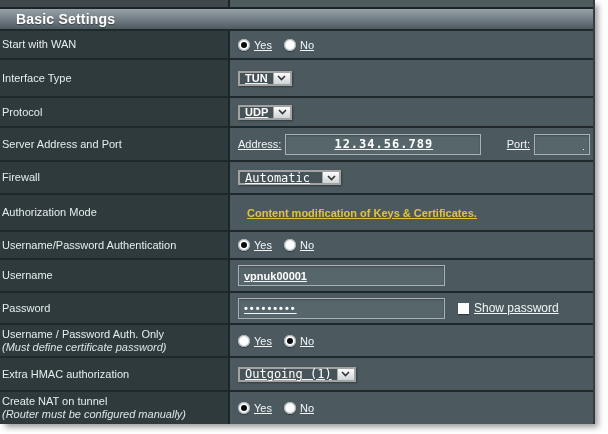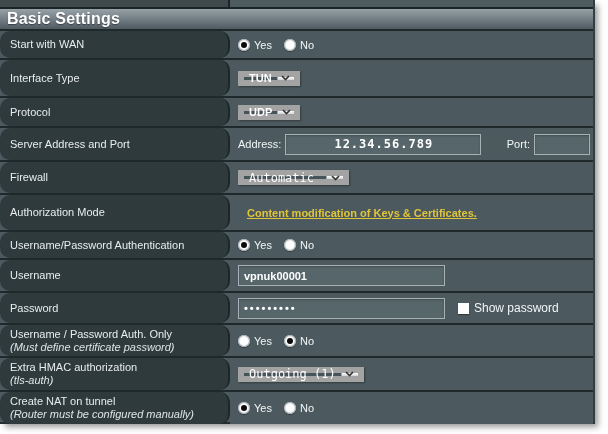--- a/index.html
+++ b/index.html
@@ -16,55 +16,55 @@
     border-right:2px solid #333e42;
     border-bottom:2px solid #242e31;
     background:#4c5a5f;
   }
   
   .top-strip{display:flex;height:9px;border-bottom:2px solid #1b2527;}
   .top-strip .l{width:230px;background:#3f484b;border-right:2px solid #1b2527;}
   .top-strip .r{flex:1;background:#4d5a5e;}
   
   .sec-header{
-    height:20px;display:flex;align-items:center;padding-left:7px;
+    height:20px;display:flex;align-items:center;padding-left:16px;
     background:linear-gradient(#97a1a7,#77828a 45%,#4e5a60);
-    color:#ffffff;font-weight:bold;font-size:16px;
+    color:#ffffff;font-weight:bold;font-size:14px;
     text-shadow:0 1px 1px rgba(0,0,0,.4);
     letter-spacing:.2px;
   }
   
   .row{display:flex;border-top:2px solid #1f292c;}
   .row .cell-l{
     width:230px;background:#2f3a3d;border-right:2px solid #1d2729;
     color:#e7edef;font-size:11px;display:flex;flex-direction:column;
-    justify-content:center;padding-left:10px;line-height:13px;border-radius:10px;
+    justify-content:center;padding-left:2px;line-height:13px;
   }
   .row .cell-l .sub{font-style:italic;color:#dde4e6;}
   .row .cell-r{
     flex:1;background:#4c5a5f;display:flex;align-items:center;
-    padding-left:8px;color:#f2f6f7;font-size:11px;
+    padding-left:8px;color:#f2f6f7;font-size:11px;text-decoration:underline;
   }
   
   .radio-group{display:flex;align-items:center;gap:12px;}
   .radio-opt{display:flex;align-items:center;gap:4px;cursor:pointer;}
   .radio{
     width:12px;height:12px;border-radius:50%;background:#fdfdfd;
     position:relative;box-shadow:inset 0 0 1px 1px #9aa4a8, 0 1px 1px rgba(0,0,0,.35);
     flex:0 0 auto;
   }
   .radio.checked::after{
     content:"";position:absolute;left:3px;top:3px;width:6px;height:6px;
     background:#0b0b0b;border-radius:50%;
   }
   .radio-label{color:#f2f6f7;}
   
   .sel{
     display:inline-flex;align-items:stretch;height:15px;
-    border:6px solid #a3a3a3;background:#46545a;
+    border:2px solid #a3a3a3;background:#46545a;
     box-shadow:1px 1px 2px rgba(0,0,0,.35);cursor:pointer;
   }
   .sel .txt{
     color:#fff;font-weight:bold;font-size:11px;display:flex;align-items:center;
     padding:0 5px;white-space:nowrap;
   }
   .sel.mono .txt{font-family:"DejaVu Sans Mono","Liberation Mono",monospace;font-weight:normal;font-size:12px;}
   .sel .arw{
     width:17px;border-left:1px solid #9fa8ab;
     background:linear-gradient(#fdfdfd,#cfd4d6);
@@ -251,21 +251,20 @@
           <span class="radio checked"></span>
           <span class="radio-label">No</span>
         </span>
       </div>
     </div>
   </div>
 
   <div class="row" style="height:34px">
     <div class="cell-l">
       <span>Extra HMAC authorization</span>
-      <span class="sub">(tls-auth)</span>
     </div>
     <div class="cell-r">
       <div class="sel mono">
         <span class="txt" style="min-width:95px">Outgoing (1)</span>
         <span class="arw">
           <svg width="9" height="6" viewBox="0 0 9 6">
               <path d="M1 1 L4.5 4.5 L8 1" stroke="#333" stroke-width="1.6" fill="none"></path>
             </svg>
         </span>
       </div>

